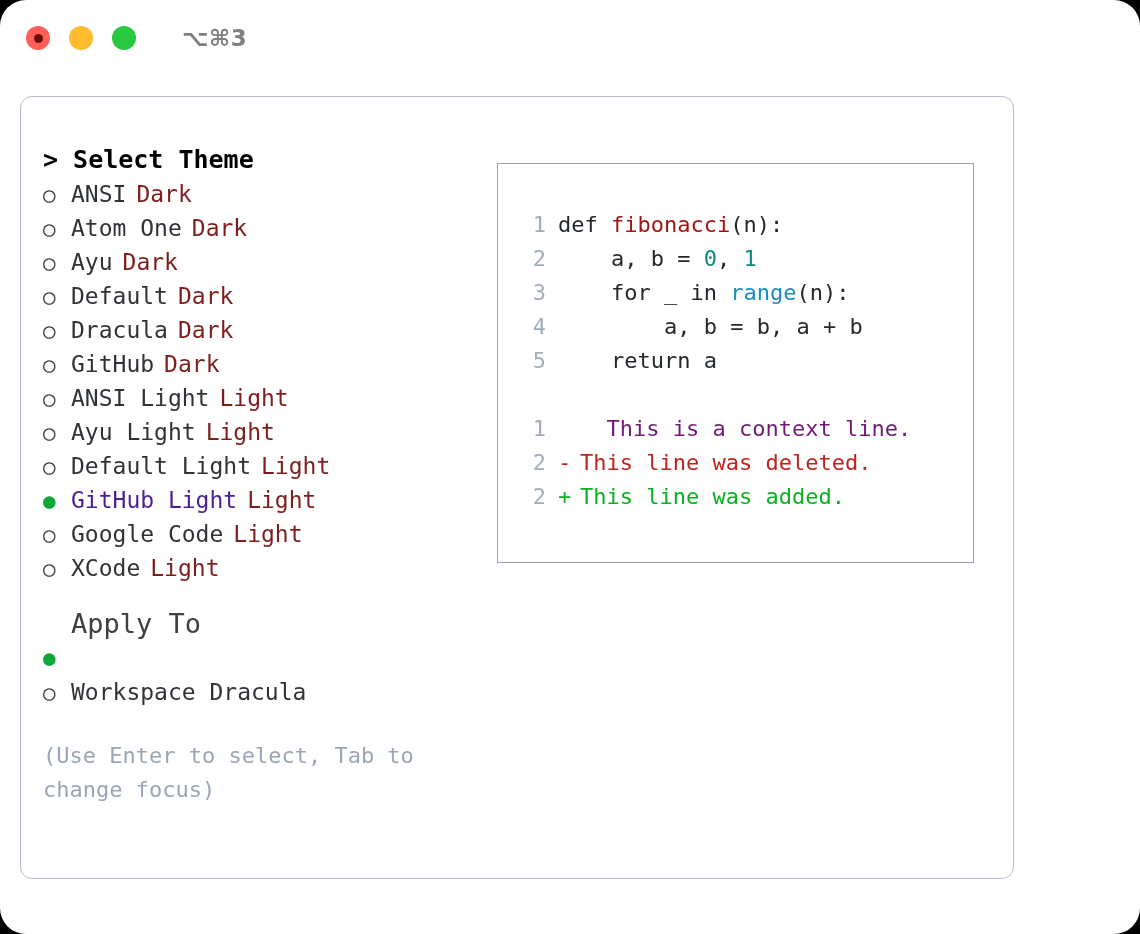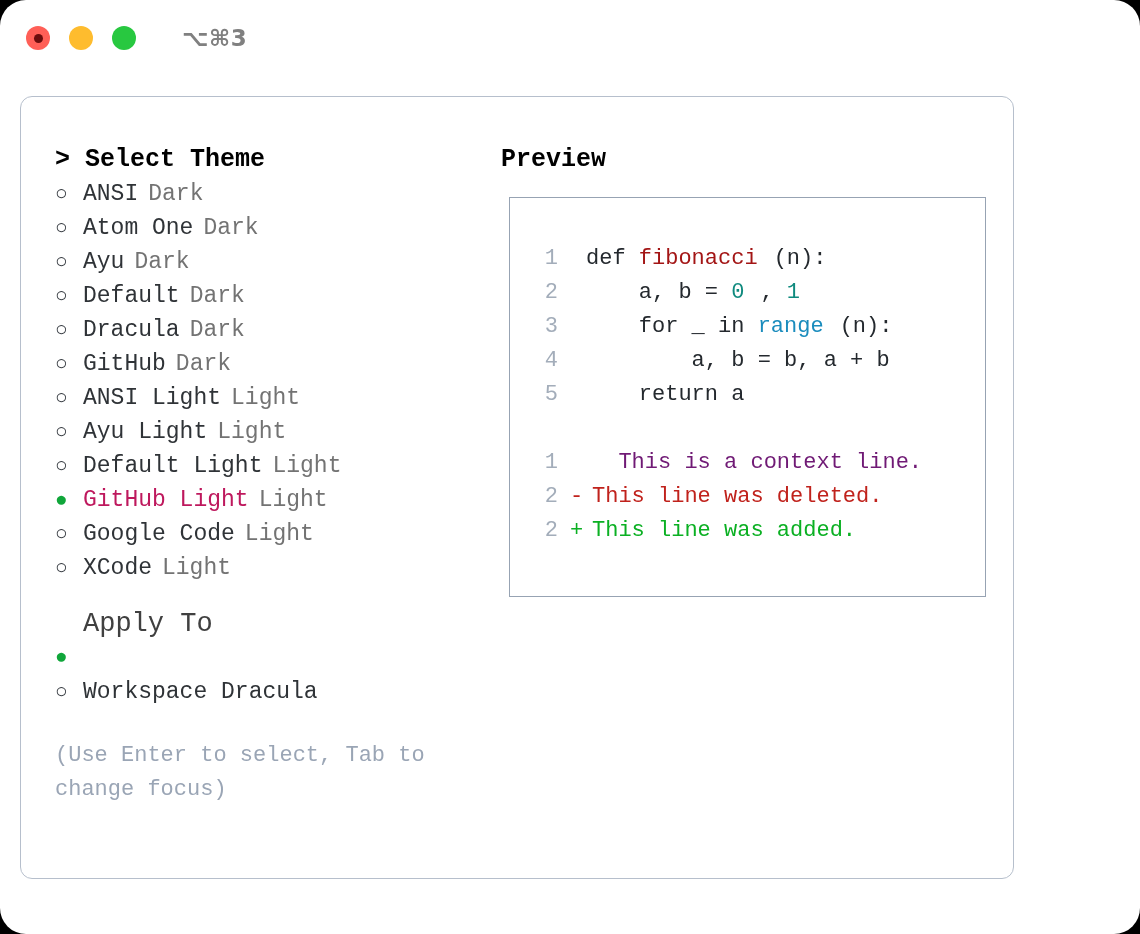--- a/index.html
+++ b/index.html
@@ -72,24 +72,23 @@
     top: 96px;
     width: 994px;
     height: 783px;
     border: 1.6px solid #b6bfcc;
     border-radius: 12px;
     background: #ffffff;
   }
 
   .panel-inner {
     position: absolute;
-    left: 16px; top: 0;
+    left: 4px; top: 0;
     width: 100%; height: 100%;
     padding: 46px 0 0 0;
-    font-family: Liberation Mono, monospace;
   }
 
   .columns { display: flex; }
 
   .col-left  { width: 462px; padding-left: 18px; }
   .col-right { flex: 1; padding-left: 0px; }
 
   
   .section-header {
     font-size: 25px;
@@ -111,24 +110,24 @@
   .bullet {
     width: 28px;
     flex: 0 0 28px;
     font-size: 21px;
     color: #3a3f45;
     line-height: 34px;
   }
   .bullet.sel { color: #10a63a; }
 
   .opt-label { color: #2f3337; }
-  .opt-label.sel { color: #be185d; }
+  .opt-label.sel { color: #4c1d95; }
 
   .opt-tag {
-    color: #737373;
+    color: #7f1d1d;
     margin-left: 10px;
   }
 
   .subsection {
     font-size: 27px;
     color: #404040;
     line-height: 34px;
     padding-left: 28px;
     white-space: pre;
   }
@@ -170,21 +169,21 @@
   }
 
   .lineno {
     width: 30px;
     flex: 0 0 30px;
     text-align: right;
     color: #a3adba;
     margin-right: 12px;
   }
 
-  .code-text { color: #24292e; margin-left: 16px; }
+  .code-text { color: #24292e; }
 
   .tok-fn    { color: #a31515; }
   .tok-num   { color: #0f8a7e; }
   .tok-builtin { color: #1a8cbd; }
 
   .gap-line { height: 34px; }
 
   .diff-mark {
     width: 22px;
     flex: 0 0 22px;
@@ -241,21 +240,20 @@
               <div class="opt-row"><span class="bullet">○</span><span class="opt-label">Workspace Dracula</span></div>
             </div>
 
           <div class="spacer-30"></div>
 
           <div class="hint">(Use Enter to select, Tab to</div>
           <div class="hint">change focus)</div>
         </div>
 
         <div class="col-right">
-          <div class="preview-title">Preview</div>
 
           <div class="preview-box">
             <div id="code-block">
                 <div class="code-line"><span class="lineno">1</span><span><span class="code-text">def </span><span class="tok-fn">fibonacci</span><span class="code-text">(n):</span></span></div>
                 <div class="code-line"><span class="lineno">2</span><span><span class="code-text">    a, b = </span><span class="tok-num">0</span><span class="code-text">, </span><span class="tok-num">1</span></span></div>
                 <div class="code-line"><span class="lineno">3</span><span><span class="code-text">    for _ in </span><span class="tok-builtin">range</span><span class="code-text">(n):</span></span></div>
                 <div class="code-line"><span class="lineno">4</span><span><span class="code-text">        a, b = b, a + b</span></span></div>
                 <div class="code-line"><span class="lineno">5</span><span><span class="code-text">    return a</span></span></div>
               </div>
             <div class="gap-line"></div>

